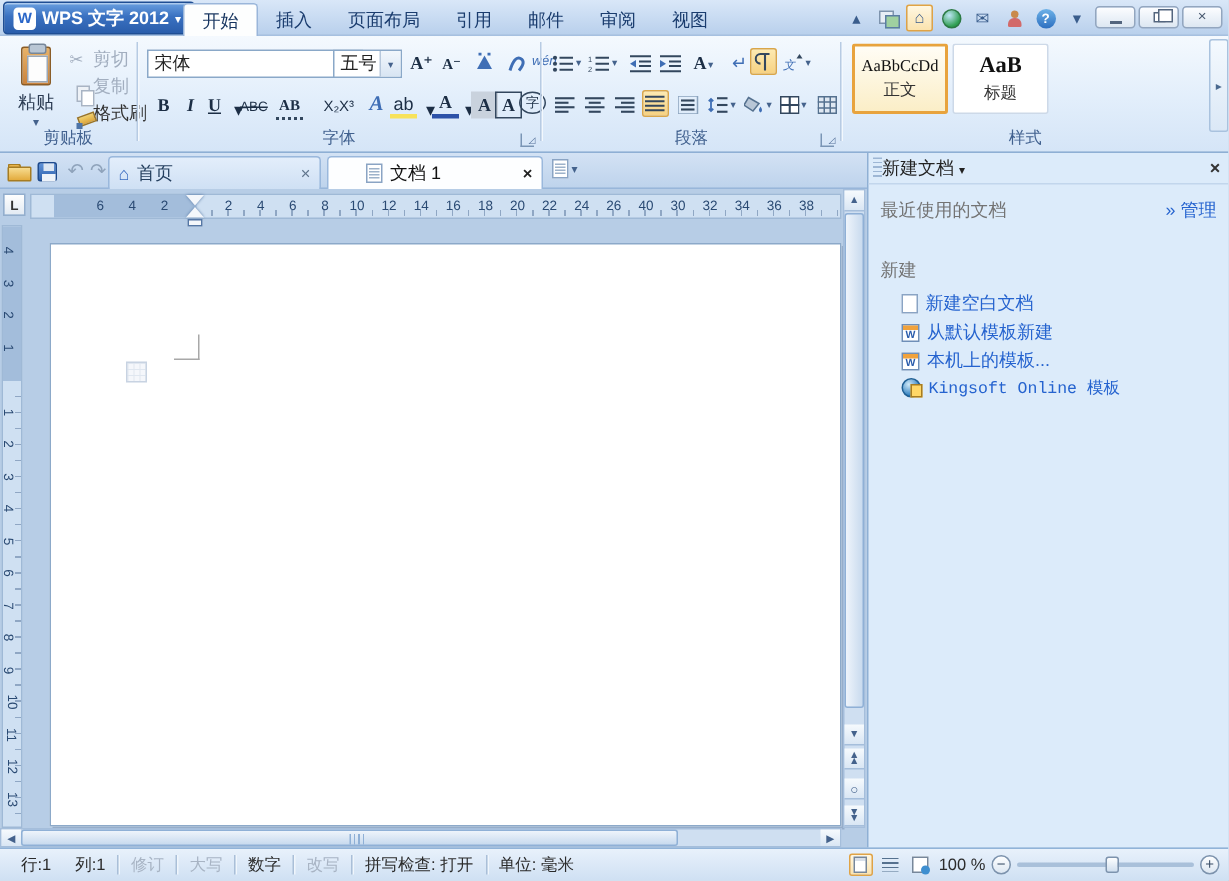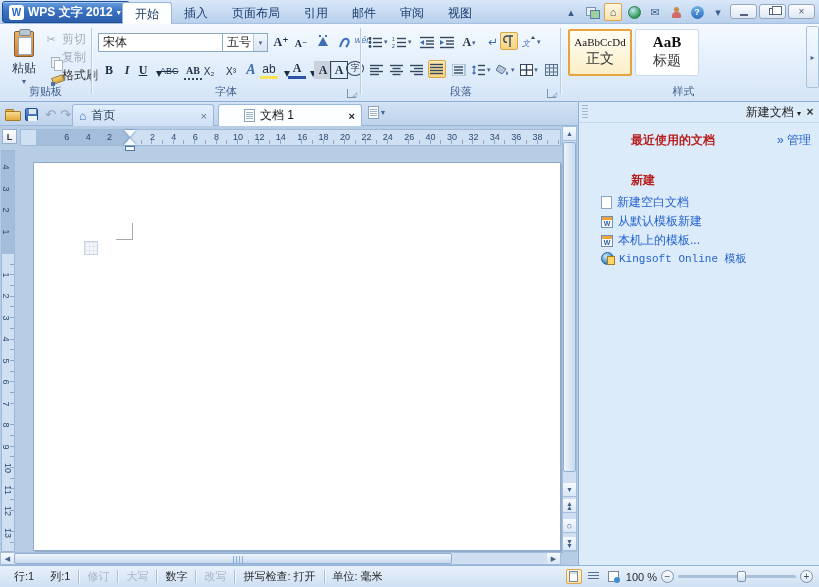--- a/index.html
+++ b/index.html
@@ -72,21 +72,21 @@
     color:#1c2e45; font-size:12px; white-space:nowrap; }
   .fbtn .dd { margin-left:1px; font-size:7px; color:#44628c; }
   .fbtn.toggled { background:linear-gradient(#fdeab2,#f7d282); border:1px solid #d9a64a; border-radius:2px; }
   .serifb { font-family:"Liberation Serif","DejaVu Serif",serif; font-weight:bold; }
   
   .style-cards { position:absolute; left:6px; top:5px; display:flex; gap:3px; width:236px; overflow:hidden; }
   .scard { width:64px; min-width:64px; height:47px; background:#fff; border:1px solid #cdd9e8; border-radius:2px;
     display:flex; flex-direction:column; align-items:center; justify-content:center; gap:2px; }
   .scard.selected { border:2px solid #e8a33d; background:linear-gradient(#fffdf5,#fbeec7); }
   .scard .prev { font-family:"Liberation Serif","DejaVu Serif",serif; color:#111; line-height:1; white-space:nowrap; overflow:hidden; }
-  .scard .sname { font-size:14px; color:#333; white-space:nowrap; }
+  .scard .sname { font-size:11px; color:#333; white-space:nowrap; }
   .more-strip { position:absolute; right:0; top:2px; width:13px; height:62px; background:linear-gradient(#f4f9fe,#dbe8f6);
     border:1px solid #a9c2de; border-radius:2px; display:flex; align-items:center; justify-content:center; color:#4a6販; color:#4a698f; font-size:8px; }
 
   
   .tabbar { left:0; top:102px; width:578px; height:24px; background:linear-gradient(#d3e2f4,#bed3ec); border-bottom:1px solid #98b6da; }
   .qa { position:absolute; top:4px; width:17px; height:16px; display:flex; align-items:center; justify-content:center; font-size:12px; }
   .ico-folder { width:15px; height:11px; position:relative; }
   .ico-folder::before { content:""; position:absolute; left:0; top:0; width:7px; height:3px; background:#e8b54e; border:1px solid #a67c22; border-bottom:none; border-radius:2px 2px 0 0; }
   .ico-folder::after { content:""; position:absolute; left:0; top:2px; width:14px; height:8px; background:linear-gradient(#f7dc90,#e3ab3d); border:1px solid #a67c22; border-radius:1px; }
   .ico-save { width:13px; height:13px; background:linear-gradient(#5f92d8,#2f62ad); border:1px solid #1e4a8c; border-radius:2px; position:relative; }
@@ -137,24 +137,24 @@
   .hthumb { position:absolute; left:13px; top:0px; width:438px; height:11px; background:linear-gradient(#eef4fb,#c8daee); border:1px solid #8fb0d6; border-radius:2px; }
   .hgrip { position:absolute; left:50%; top:2px; width:10px; height:7px;
     background:repeating-linear-gradient(90deg,#8fb0d6 0 1px, transparent 1px 3px); }
 
   
   .sidebar { left:578px; top:102px; width:241px; height:463px; background:#dcebfa; border-left:1px solid #8fb0d4; }
   .sb-header { position:absolute; left:0; top:0; width:100%; height:21px; display:flex; align-items:center;
     border-bottom:1px solid #c2d6ec; }
   .sb-grip { width:6px; height:14px; margin-left:3px;
     background:repeating-linear-gradient(#9db6d4 0 1px, transparent 1px 3px); }
-  .sb-title { flex:1; text-align:right; color:#222; }
+  .sb-title { flex:1; text-align:left; color:#222; }
   .sb-close { width:18px; color:#333; font-weight:bold; font-size:12px; text-align:center; }
   .sb-row { position:absolute; left:8px; right:8px; display:flex; align-items:center; gap:5px; }
-  .sb-bold { font-weight:bold; color:#b91c1c;margin-left:44px; }
+  .sb-bold { font-weight:normal; color:#737373; }
   .sb-link { color:#2563cf; white-space:nowrap; }
   .mono { font-family:"Liberation Mono","DejaVu Sans Mono",monospace; font-size:11px; }
   .ico-blankdoc { width:11px; height:13px; background:#fff; border:1px solid #8aa4c4; }
   .ico-tmpl { width:12px; height:12px; background:#fff; border:1px solid #6f8fb8; position:relative; font-size:7px; color:#2a5cab; display:flex; align-items:flex-end; justify-content:center; font-weight:bold; }
   .ico-tmpl::before { content:""; position:absolute; left:0; top:0; width:100%; height:3px; background:#f0a23c; }
   .ico-online { width:13px; height:13px; border-radius:50%; background:radial-gradient(circle at 35% 30%,#cfe9f8,#2f7fbf 70%); border:1px solid #1f5f93; position:relative; }
   .ico-online::after { content:""; position:absolute; right:-2px; bottom:-1px; width:6px; height:7px; background:#ffd766; border:1px solid #a67c22; }
 
   
   .statusbar { left:0; top:565px; width:819px; height:22px; background:linear-gradient(#e8f1fb,#cfe0f3);
@@ -276,21 +276,21 @@
           </svg>
       </span>
       <span class="fbtn" style="left:262px;top:7px;font-size:9px;color:#3f6eb5;font-style:italic">wén</span>
 
       <span class="fbtn serifb" style="left:8px;top:37px">B</span>
       <span class="fbtn serifb" style="left:26px;top:37px;font-style:italic">I</span>
       <span class="fbtn serifb" style="left:42px;top:37px;text-decoration:underline">U</span>
       <span class="fbtn dd" style="left:58px;top:40px">▾</span>
       <span class="fbtn" style="left:68px;top:38px;font-size:9px;text-decoration:line-through">ABC</span>
       <span class="fbtn serifb" style="left:92px;top:38px;font-size:10px;border-bottom:2px dotted #33475e">AB</span>
-      <span class="fbtn" style="left:108px;top:38px;font-size:10px">X₂</span>
+      <span class="fbtn" style="left:120px;top:38px;font-size:10px">X₂</span>
       <span class="fbtn" style="left:130px;top:38px;font-size:10px">X³</span>
       <span class="fbtn serifb" style="left:150px;top:37px;color:#3f6eb5;font-style:italic;font-size:14px">A</span>
       <span class="fbtn" style="left:168px;top:37px;border-bottom:3px solid #f7e25a">ab</span>
       <span class="fbtn dd" style="left:186px;top:40px">▾</span>
       <span class="fbtn serifb" style="left:196px;top:37px;border-bottom:3px solid #2d52a8">A</span>
       <span class="fbtn dd" style="left:212px;top:40px">▾</span>
       <span class="fbtn serifb" style="left:222px;top:37px;background:#c9d2dd;padding:0 2px">A</span>
       <span class="fbtn serifb" style="left:238px;top:37px;border:1px solid #33475e;padding:0 2px">A</span>
       <span class="fbtn" style="left:254px;top:37px;border:1px solid #33475e;border-radius:50%;font-size:9px;width:15px;height:15px">字</span>
       <div class="g-label">字体</div>

